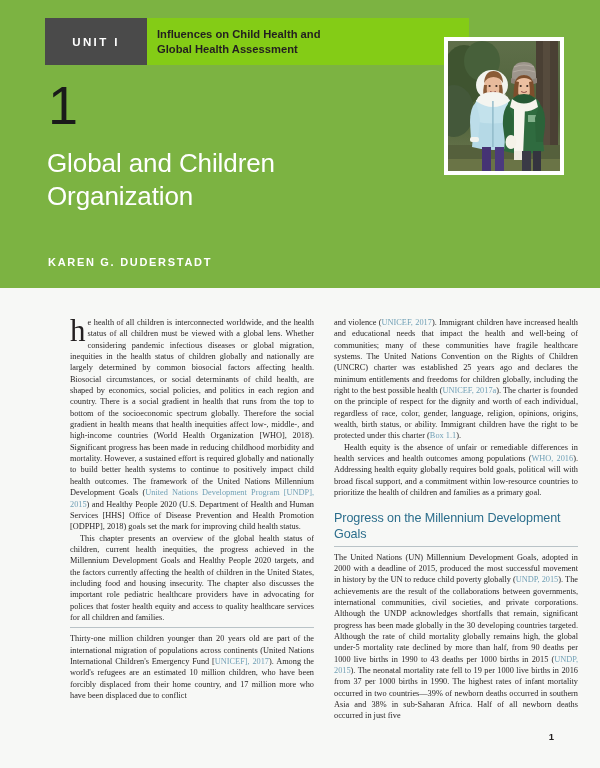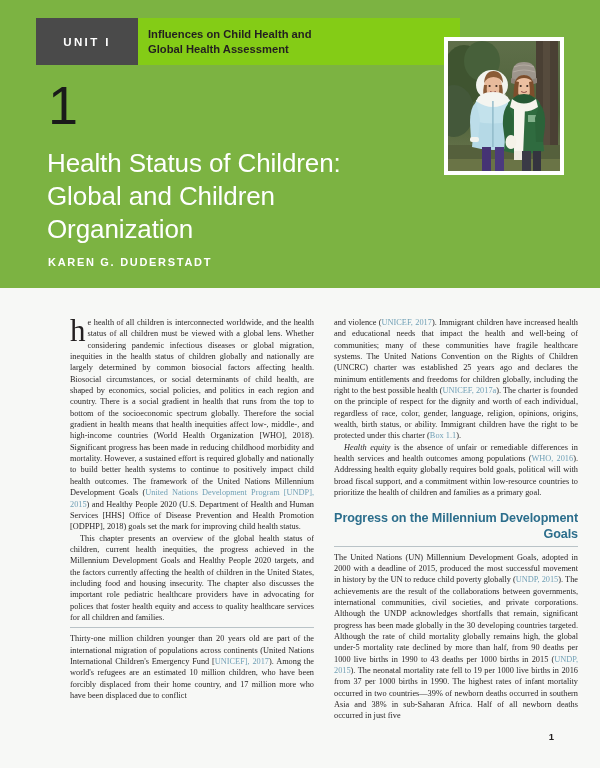--- a/index.html
+++ b/index.html
@@ -21,21 +21,21 @@
     position: absolute;
     left: 0; top: 0;
     width: 600px;
     height: 288px;
     background: #7cb342;
     overflow: hidden;
   }
 
   .unit-strip {
     position: absolute;
-    left: 36px;
+    left: 45px;
     top: 18px;
     height: 47px;
     display: flex;
     align-items: stretch;
     width: 424px;
   }
   .unit-block {
     background: #4a4a4a;
     width: 102px;
     display: flex;
@@ -167,31 +167,30 @@
     font-family: "Liberation Serif", serif;
     font-size: 31px;
     line-height: 26px;
     padding-right: 2px;
     padding-top: 1px;
     font-weight: 400;
     color: #231f20;
   }
 
   .cite { color: #6f9fb5; }
-  .ital { font-style: italic; }
+  .ital { }
 
   h2.section {
     margin: 11px 0 0 0;
     font-family: "Liberation Sans", sans-serif;
     font-size: 12.6px;
-    font-weight: 700;
+    font-weight: 400;
     color: #2c6e8c;
     line-height: 16px;
     letter-spacing: -0.1px;
-    text-align: right;
   }
   .section-rule {
     border: 0;
     border-top: 0.8px solid #b9c3c7;
     margin: 4px 0 5px 0;
     height: 0;
   }
 
   .page-number {
     position: absolute;
@@ -214,21 +213,20 @@
     </div>
     <div class="unit-title-strip">
       <span class="unit-title-line">Influences on Child Health and</span>
       <span class="unit-title-line">Global Health Assessment</span>
     </div>
   </div>
 
   <div class="chapter-number">1</div>
 
   <div class="chapter-title">
-    <span class="tline">Health Status of Children:</span>
     <span class="tline">Global and Children</span>
     <span class="tline">Organization</span>
   </div>
 
   <div class="chapter-author">KAREN G. DUDERSTADT</div>
 
   <div class="photo-frame">
     <div class="photo">
       <svg viewBox="0 0 112 130" preserveAspectRatio="xMidYMid slice" aria-hidden="true">
         <defs>

